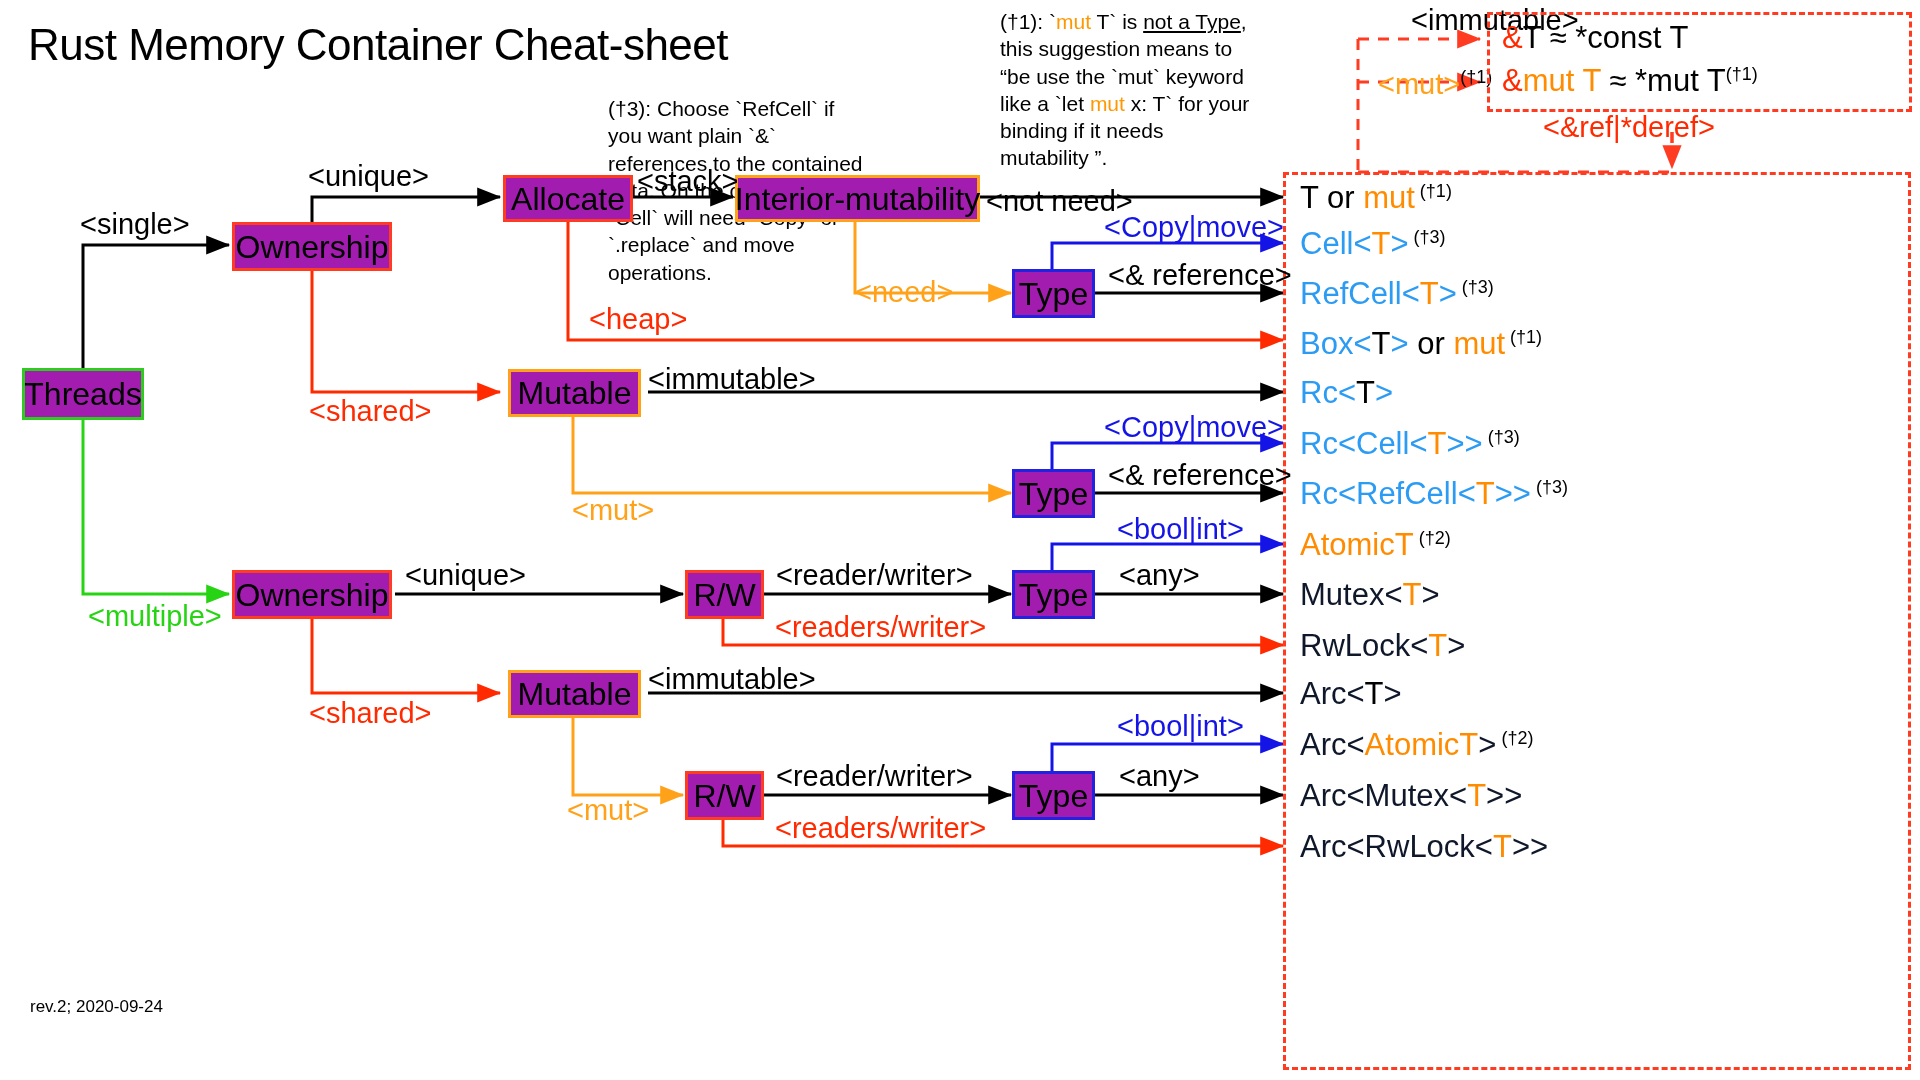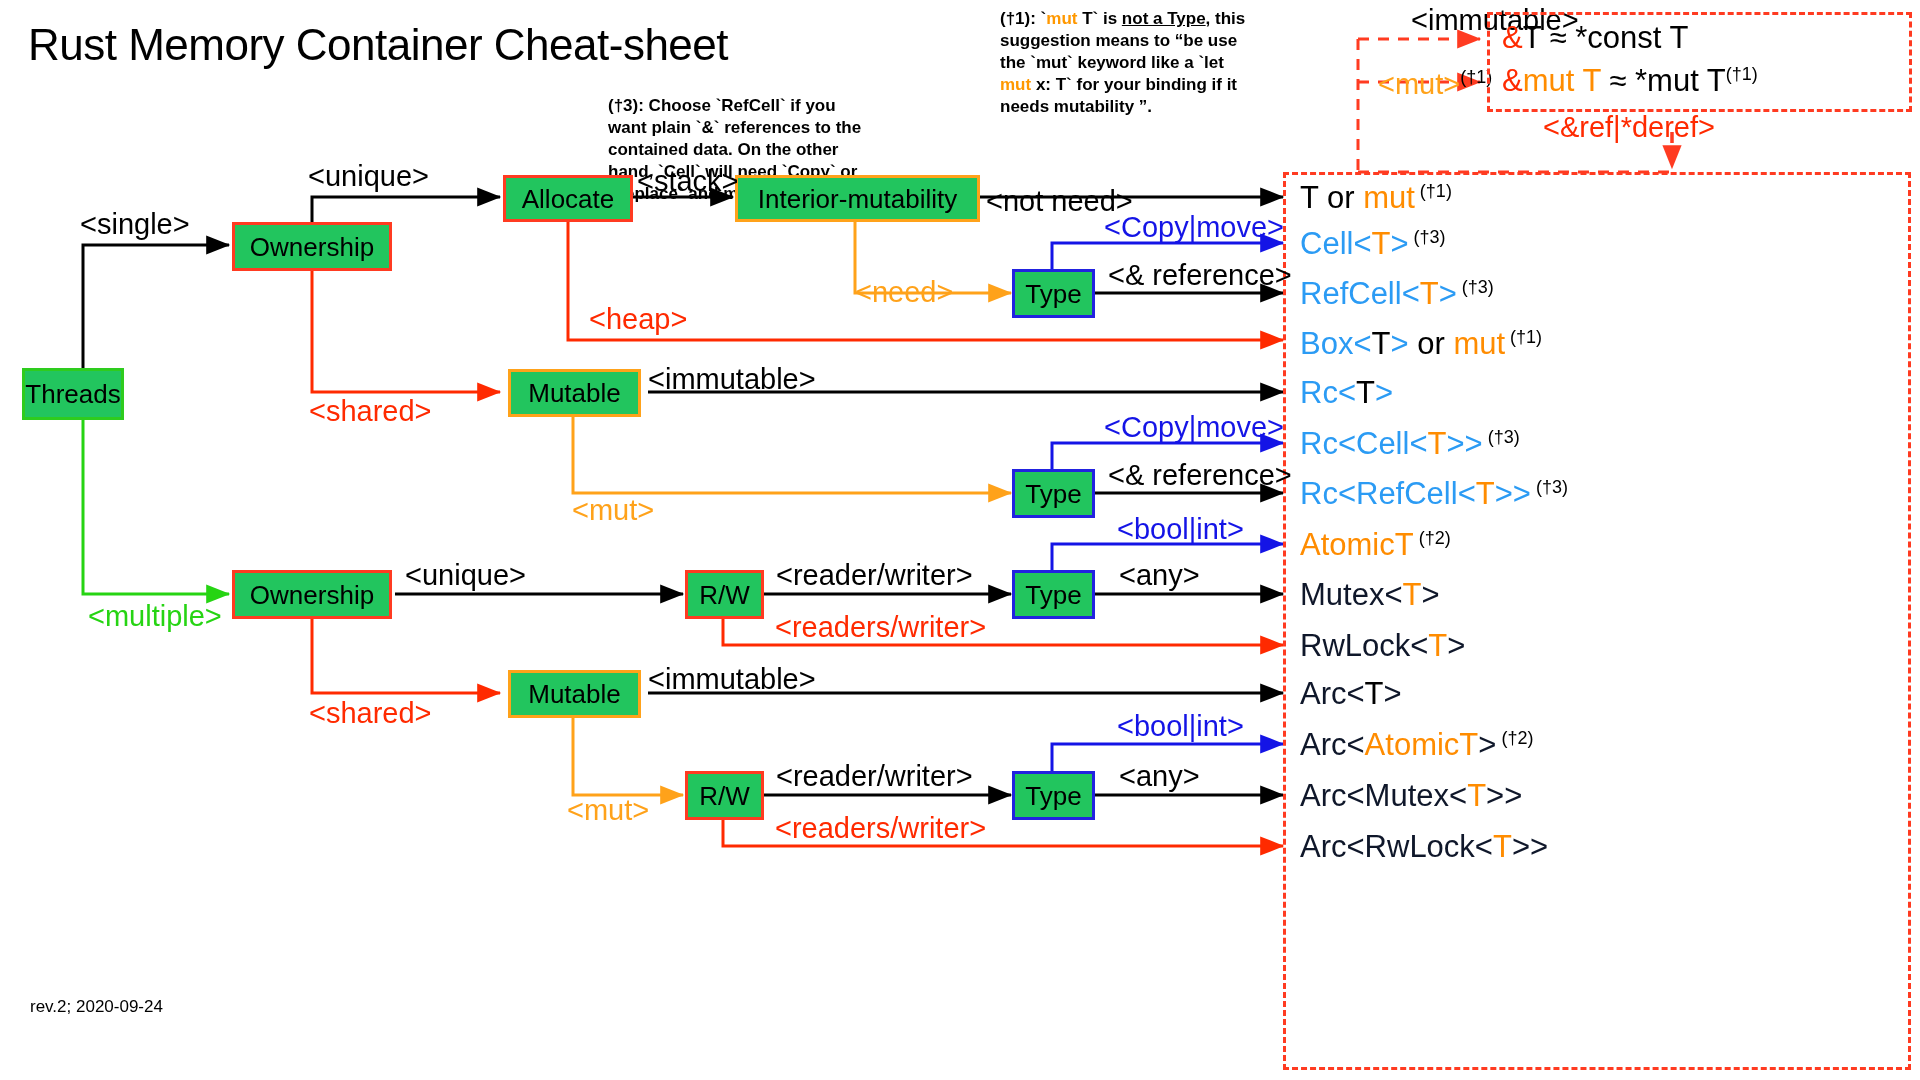--- a/index.html
+++ b/index.html
@@ -1,28 +1,28 @@
 <!DOCTYPE html>
 <html><head>
 <meta charset="utf-8">
 <style>
   html,body{margin:0;padding:0;background:#fff;}
   body{width:1920px;height:1080px;position:relative;overflow:hidden;
        font-family:"Liberation Sans","DejaVu Sans",sans-serif;color:#000;}
   .abs{position:absolute;}
   #title{left:28px;top:20px;font-size:44px;letter-spacing:-0.5px;white-space:nowrap;}
-  .note{font-size:17px;line-height:1.30;font-weight:bold;}
+  .note{font-size:21px;line-height:1.30;}
   #note3{left:608px;top:95px;width:260px;}
   #note12{left:1000px;top:8px;width:255px;}
   .orange{color:#ff9800;}
   .und{text-decoration:underline;}
   
-  .box{position:absolute;background:#22c55e;border:3px solid #000;
+  .box{position:absolute;background:#a21caf;border:3px solid #000;
        display:flex;align-items:center;justify-content:center;
-       font-size:26px;line-height:1;box-sizing:border-box;white-space:nowrap;}
+       font-size:32px;line-height:1;box-sizing:border-box;white-space:nowrap;}
   .box.red{border-color:#ff3b21;}
   .box.orange-b{border-color:#ffa21a;}
   .box.blue-b{border-color:#2222e0;}
   .box.green-b{border-color:#2ecc1e;}
   
   .elabel{position:absolute;font-size:29px;white-space:nowrap;line-height:1;}
   .elabel.blue{color:#1414e6;}
   .elabel.red{color:#ff2a00;}
   .elabel.orange{color:#ffa21a;}
   .elabel.green{color:#26d413;}
@@ -139,21 +139,21 @@
 
 <div class="abs elabel" style="left:1411px;top:6px;">&lt;immutable&gt;</div>
 <div class="abs elabel orange" style="left:1378px;top:52px;margin-top:16px;"><span>&lt;mut&gt;</span><span class="sup">(†1)</span></div>
 <div class="dashbox" style="left:1487px;top:12px;width:425px;height:100px;"></div>
 <div class="abs rb" style="left:1502px;top:22px;"><span style="color:#ff2a00">&amp;</span><span>T ≈ *const T</span></div>
 <div class="abs rb" style="left:1502px;top:65px;"><span style="color:#ff2a00">&amp;</span><span style="color:#ff8c00">mut</span><span style="color:#ff8c00"> T</span><span> ≈ *mut T</span><span class="sup">(†1)</span></div>
 <div class="abs elabel red" style="left:1543px;top:113px;">&lt;&amp;ref|*deref&gt;</div>
 
 <div class="dashbox" style="left:1283px;top:172px;width:628px;height:898px;"></div>
 
-<div class="box green-b" style="left:22px;top:368px;width:102px;height:52px;justify-content:center;">
+<div class="box green-b" style="left:22px;top:368px;width:122px;height:52px;justify-content:center;">
     <span>Threads</span>
   </div>
 
 <div class="box red" style="left:232px;top:222px;width:160px;height:49px;">
     <span>Ownership</span>
   </div>
 
 <div class="box red" style="left:503px;top:175px;width:130px;height:47px;">
     <span>Allocate</span>
   </div>

